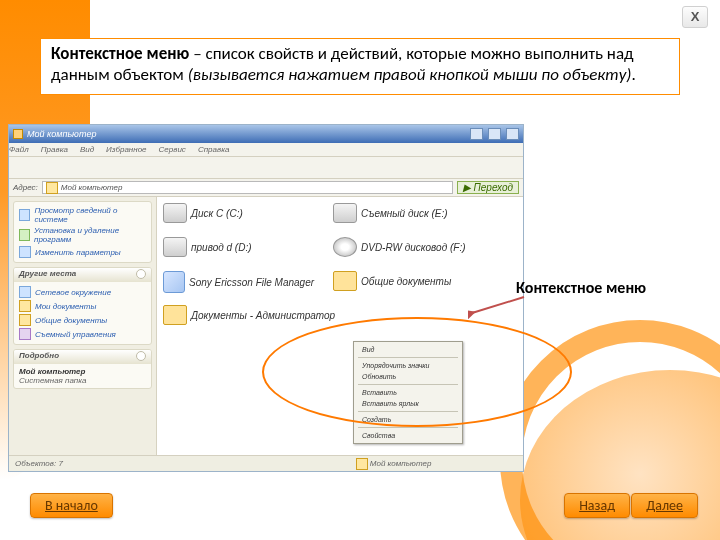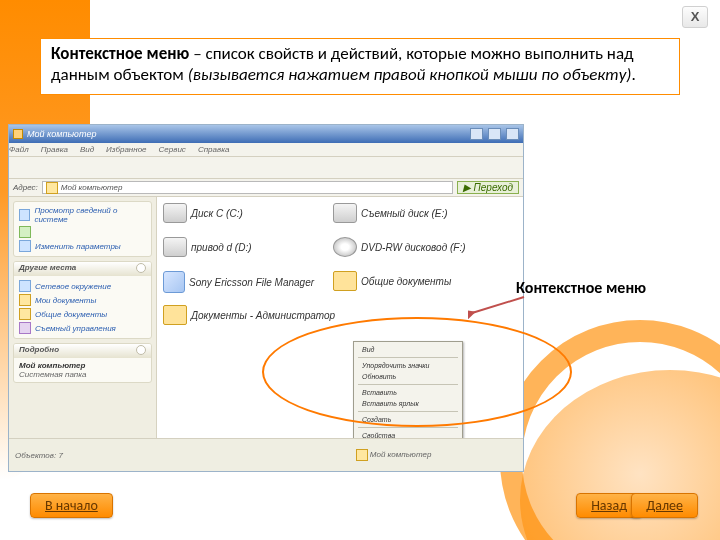--- a/index.html
+++ b/index.html
@@ -78,21 +78,21 @@
   .xp-main { flex:1; background:#fff; position:relative; padding:6px 8px;}
   .itm { position:absolute; display:flex; align-items:center; gap:4px; filter: blur(.3px);}
   .itm .dicon { width:24px; height:20px; background:linear-gradient(#f4f4f4,#cfcfcf);
     border:1px solid #999; border-radius:3px;}
   .itm .dicon.cd { border-radius:50%; background:radial-gradient(#fff 25%,#d8d8d8 60%,#aaa);}
   .itm .dicon.fold { background:#ffe39a; border-color:#d0a020; border-radius:2px;}
   .itm .dicon.doc { width:22px; height:22px; background:linear-gradient(135deg,#d7e6ff,#a7c6f2); border:1px solid #6c9ad6;}
   .itm .lbl { font-size:10px; color:#333;}
   .xp-status { position:absolute; bottom:0; left:0; right:0; height:16px;
     background:#efeee2; border-top:1px solid #d4d0c0; display:flex; align-items:center;
-    padding:16px 6px; gap:8px; color:#666; filter: blur(.3px); margin-top: 16px;}
+    padding:7px 6px; gap:8px; color:#666; filter: blur(.3px); margin-top: 16px;}
   .xp-status .cell { flex:1;}
   .ctxmenu {
     position:absolute; left:196px; top:144px; width:110px;
     background:#f4f3ec; border:1px solid #9f9d8e; box-shadow:1px 1px 2px rgba(0,0,0,.3);
     font-size:7px; color:#333; padding:2px 0;
   }
   .ctxmenu .ci { padding:2px 8px; border-bottom:0; filter: blur(.3px);}
   .ctxmenu .sep { height:1px; background:#c6c4b5; margin:2px 4px;}
   .ellipse {
     position:absolute; left:105px; top:120px; width:310px; height:110px;
@@ -106,21 +106,21 @@
   }
 
   .navbtn {
     position:absolute; bottom:22px; height:25px; padding:0 14px;
     background:linear-gradient(#ffb347,#ff8b00); border:1px solid #d97400;
     border-radius:4px; color:#663700; font-size:14px; font-weight:500;
     cursor:pointer; text-decoration:underline; line-height:23px;
     box-shadow:0 1px 2px rgba(0,0,0,.25); z-index:3;
   }
   .navbtn.start { left:30px;}
-  .navbtn.back { right:78px;}
+  .navbtn.back { right:90px;}
   .navbtn.next { right:22px;}
 </style>
 </head>
 <body>
 
 <div class="bg-curve1"></div>
 <div class="bg-curve3"></div>
 <div class="bg-curve2"></div>
 
 <div class="close-x">X</div>
@@ -158,20 +158,21 @@
   <div class="xp-body">
     <div class="xp-side">
       <div class="side-group">
         <div class="side-body">
           <div class="side-item">
               <div class="ico"></div>
               <span>Просмотр сведений о системе</span>
             </div>
           <div class="side-item">
               <div class="ico g"></div>
+              <span>Установка и удаление программ</span>
             </div>
           <div class="side-item">
               <div class="ico"></div>
               <span>Изменить параметры</span>
             </div>
         </div>
       </div>
       <div class="side-group">
         <div class="side-head">
             <span>Другие места</span>

